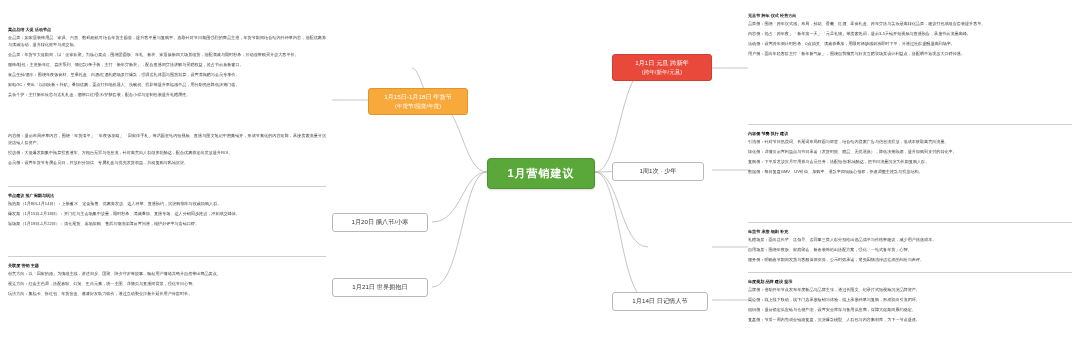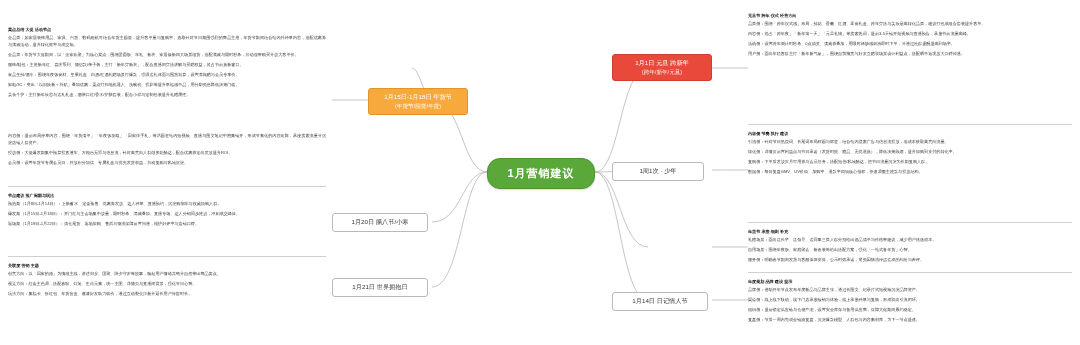--- a/index.html
+++ b/index.html
@@ -82,21 +82,21 @@
 
       <path d="M712 68 C 730 68, 730 68, 748 68"></path>
       <path d="M712 170 C 730 170, 730 170, 748 170"></path>
       <path d="M712 247 C 730 247, 730 247, 748 247"></path>
       <path d="M712 300 C 730 300, 730 300, 748 300"></path>
 
       <path d="M432 100 C 424 100, 420 68, 412 68"></path>
     </g>
   </svg>
 
-  <div class="node root" style="left:487px;top:158px;width:108px;border-radius:13px;">1月营销建议</div>
+  <div class="node root" style="left:487px;top:158px;width:108px;">1月营销建议</div>
 
   <div class="node l1 red" style="left:612px;top:54px;width:100px;">
     <span>1月1日 元旦 跨新年</span>
     <span class="sub">(跨年/新年/元旦)</span>
   </div>
 
   <div class="node l1 orange" style="left:368px;top:88px;width:100px;">
     <span>1月15日-1月18日 年货节</span>
     <span class="sub">(年货节/囤货/年货)</span>
   </div>

